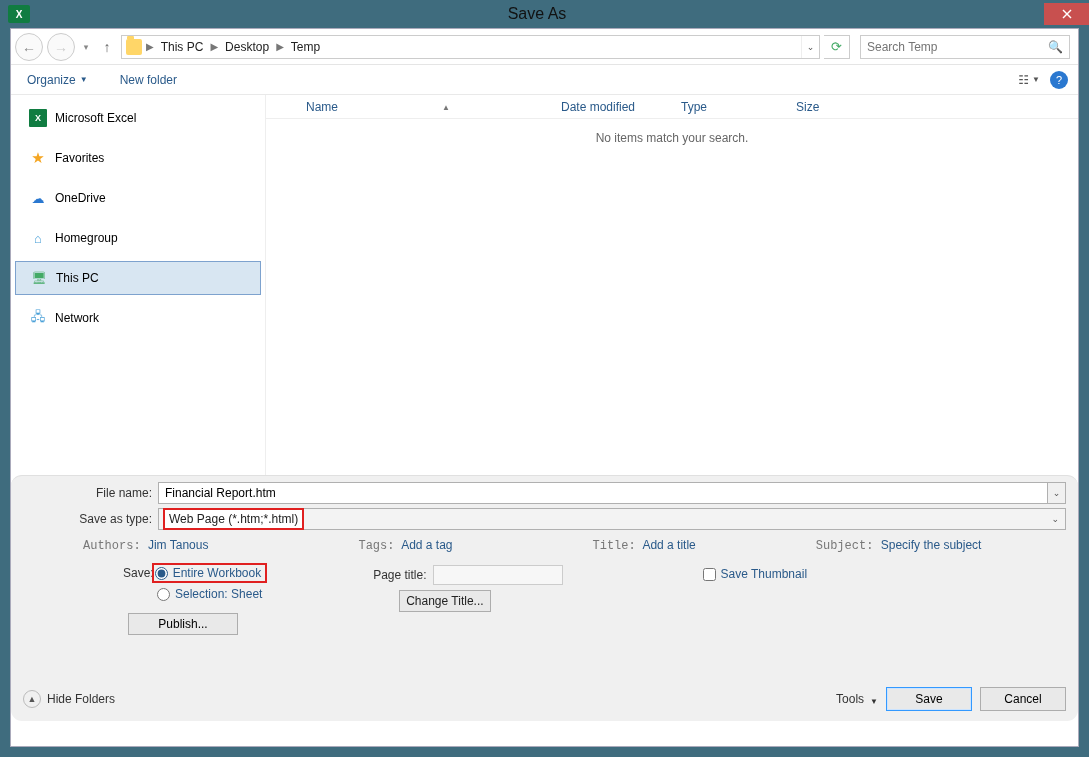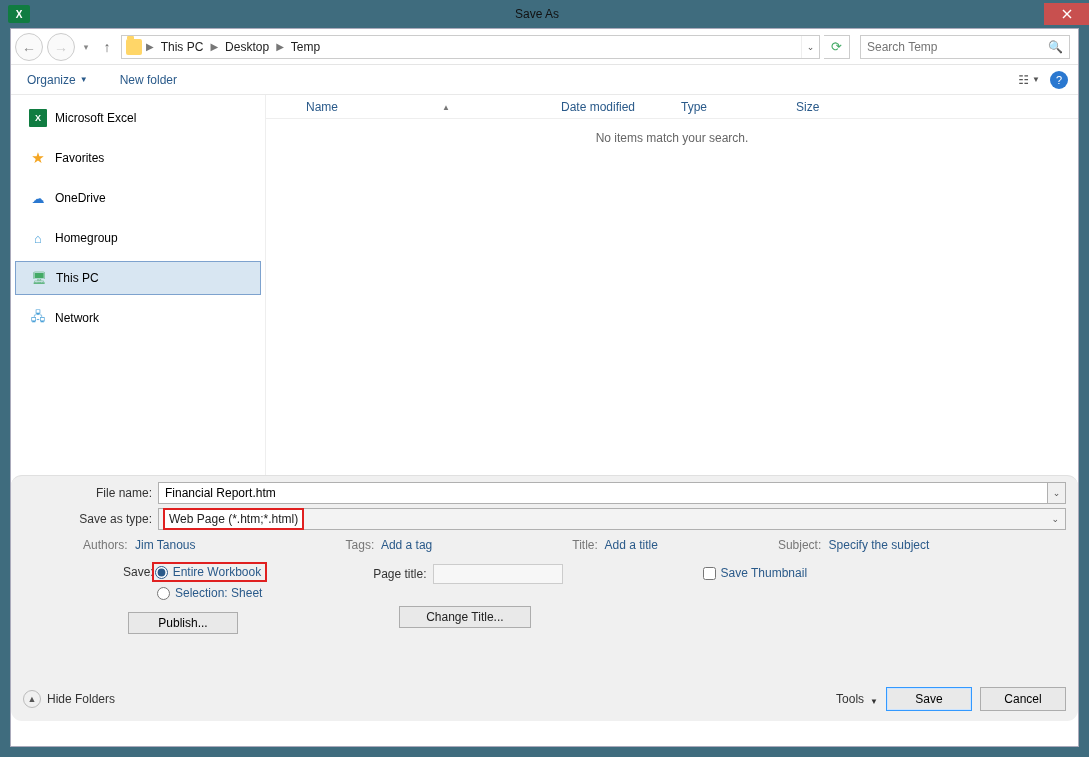--- a/index.html
+++ b/index.html
@@ -2,21 +2,21 @@
 <html><head>
 <meta charset="utf-8">
 <style>
   * { box-sizing: border-box; margin: 0; padding: 0; font-family: "Segoe UI", Tahoma, sans-serif; }
   body { background: #3f6c7e; width: 1089px; height: 757px; overflow: hidden; }
   .window { width: 1089px; height: 757px; border: 10px solid #3f6c7e; background: #fff; position: relative; }
 
   
   .titlebar { height: 28px; background: #3f6c7e; position: absolute; top: -10px; left: -10px; right: -10px; display: flex; align-items: center; }
   .titlebar .app-icon { width: 22px; height: 18px; margin-left: 8px; background: #107c41; border-radius: 2px; display:flex; align-items:center; justify-content:center; color:#fff; font-size:10px; font-weight:bold; }
-  .titlebar .title { flex: 1; text-align: center; color: #111; font-size: 12px; }
+  .titlebar .title { flex: 1; text-align: center; color: #111; font-size: 16px; }
   .close-btn { width: 45px; height: 22px; background: #c8504f; color: #fff; display:flex; align-items:center; justify-content:center; font-size:14px; margin-right:0; }
   .close-btn svg { width:10px; height:10px; }
 
   .inner { position:absolute; top:18px; left:0; right:0; bottom:0; background:#fff; border:1px solid #aab; }
 
   
   .navrow { height: 36px; display:flex; align-items:center; padding: 4px 8px 4px 4px; gap:4px; border-bottom:1px solid #e5e5e5;}
   .navbtn { width:28px; height:28px; border:1px solid #ccc; border-radius:50%; display:flex; align-items:center; justify-content:center; color:#888; background:#fafafa; font-size:14px; }
   .navbtn.disabled { color:#ccc; }
   .navdrop { width:14px; color:#888; font-size:9px; text-align:center; }
@@ -66,30 +66,30 @@
 
   
   .bottom { border-top:1px solid #e0e0e0; background:#f0f0f0; padding:6px 12px 10px 12px; font-size:12px; color:#222; height:246px; position:relative;border-radius:11px;}
   .formrow { display:flex; align-items:center; margin-bottom:4px; }
   .formlabel { width:135px; text-align:right; padding-right:6px; color:#333;}
   .formrow input.txt, .formrow .combo { flex:1; height:22px; border:1px solid #b0b0b0; background:#fff; padding:0 6px; font-size:12px;}
   .formrow .combo { display:flex; align-items:center; justify-content:space-between;}
   .combo .dd { font-size:9px; color:#555;}
   .redbox { outline:2px solid #e02020; outline-offset:-1px;}
   .meta { display:flex; gap:30px; margin:8px 0 12px 60px; color:#555; flex-wrap:wrap;}
-  .meta span.lbl { color:#777; margin-right:4px;}
+  .meta span.lbl { color:#777; margin-right:4px;font-family:Liberation Mono, monospace;}
   .meta span.val { color:#2a5a8a;}
   .saveopts { display:flex; gap:40px; margin-left:100px; align-items:flex-start;}
   .saveopts .col1 { display:flex; flex-direction:column; gap:6px;}
   .radio { display:flex; align-items:center; gap:5px; color:#2a5a8a;}
   .radio input { accent-color:#2a5a8a;}
   .radio.red { outline:2px solid #e02020; padding:1px 4px 1px 1px;}
   .pagetitle { display:flex; align-items:center; gap:6px; margin-bottom:5px;margin-left:8px;}
   .pagetitle input { width:130px; height:20px; border:1px solid #ccc; background:#f7f7f7;}
-  .chbtn { height:22px; border:1px solid #adadad; background:#e9e9e9; padding:0 26px; font-size:12px; color:#222;margin-top:17px;}
+  .chbtn { height:22px; border:1px solid #adadad; background:#e9e9e9; padding:0 6px; font-size:12px; color:#222;}
   .chk { display:flex; align-items:center; gap:5px; color:#2a5a8a;}
   .pubbtn { width:110px; height:22px; border:1px solid #adadad; background:#e9e9e9; font-size:12px; margin-top:6px; margin-left:5px;}
 
   .bottombar { position:absolute; bottom:10px; left:12px; right:12px; display:flex; align-items:center; }
   .hidefold { display:flex; align-items:center; gap:6px; color:#333;}
   .hidefold .circ { width:18px; height:18px; border:1px solid #bbb; border-radius:50%; display:flex; align-items:center; justify-content:center; font-size:9px; color:#555;}
   .bottombar .right { margin-left:auto; display:flex; align-items:center; gap:8px;}
   .tools { color:#333; display:flex; align-items:flex-end; gap:6px;}
   .btn { width:86px; height:24px; border:1px solid #adadad; background:#e9e9e9; font-size:12px;}
   .btn.primary { border:1px solid #3399ff; box-shadow: 0 0 0 1px #cce4ff inset;}

